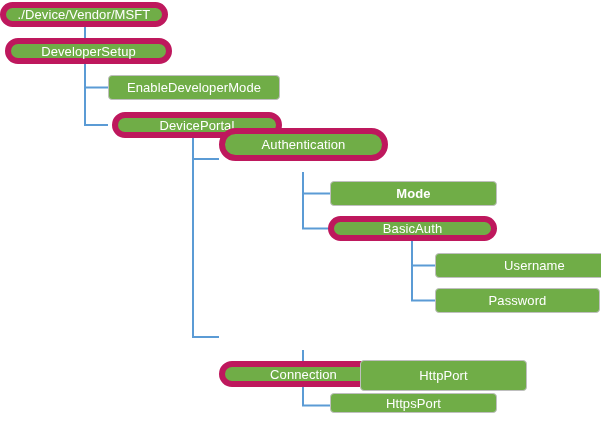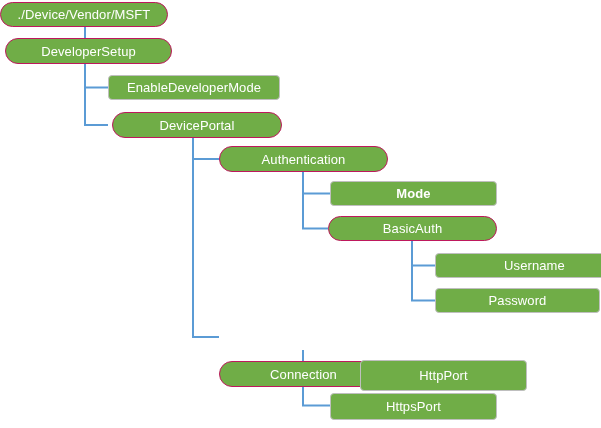--- a/index.html
+++ b/index.html
@@ -35,21 +35,21 @@
     align-items: center;
     justify-content: center;
     font-size: 13px;
     letter-spacing: 0.1px;
     line-height: 1;
     white-space: nowrap;
     text-align: center;
   }
   
   .node.pill {
-    border: 1px solid #be185d;
+    border: 6px solid #be185d;
     border-radius: 999px;
     align-items: center;
   }
   
   .node.rect {
     border: 1px solid #BFBFBF;
     border-radius: 4px;
   }
   .node-label {
     display: block;
@@ -81,39 +81,39 @@
       </div>
       <div class="node pill" style="left: 5px; top: 38px; width: 167px; height: 26px;">
         <span class="node-label">DeveloperSetup</span>
       </div>
       <div class="node rect" style="left: 108px; top: 75px; width: 172px; height: 25px;">
         <span class="node-label">EnableDeveloperMode</span>
       </div>
       <div class="node pill" style="left: 112px; top: 112px; width: 170px; height: 26px;">
         <span class="node-label">DevicePortal</span>
       </div>
-      <div class="node pill" style="left: 219px; top: 146px; width: 169px; height: 26px;">
+      <div class="node pill" style="left: 219px; top: 128px; width: 169px; height: 33px;">
         <span class="node-label">Authentication</span>
       </div>
       <div class="node rect" style="left: 330px; top: 181px; width: 167px; height: 25px; font-weight: bold;">
         <span class="node-label">Mode</span>
       </div>
       <div class="node pill" style="left: 328px; top: 216px; width: 169px; height: 25px;">
         <span class="node-label">BasicAuth</span>
       </div>
       <div class="node rect" style="left: 435px; top: 253px; width: 199px; height: 25px;">
         <span class="node-label">Username</span>
       </div>
       <div class="node rect" style="left: 435px; top: 288px; width: 165px; height: 25px;">
         <span class="node-label">Password</span>
       </div>
       <div class="node pill" style="left: 219px; top: 324px; width: 169px; height: 26px; margin-top: 37px;">
         <span class="node-label">Connection</span>
       </div>
       <div class="node rect" style="left: 320px; top: 360px; width: 167px; height: 31px; margin-left: 40px;">
         <span class="node-label">HttpPort</span>
       </div>
-      <div class="node rect" style="left: 330px; top: 393px; width: 167px; height: 27px;">
+      <div class="node rect" style="left: 330px; top: 393px; width: 167px; height: 20px;">
         <span class="node-label">HttpsPort</span>
       </div>
     </div>
 
 </div>
 
 </body></html>

